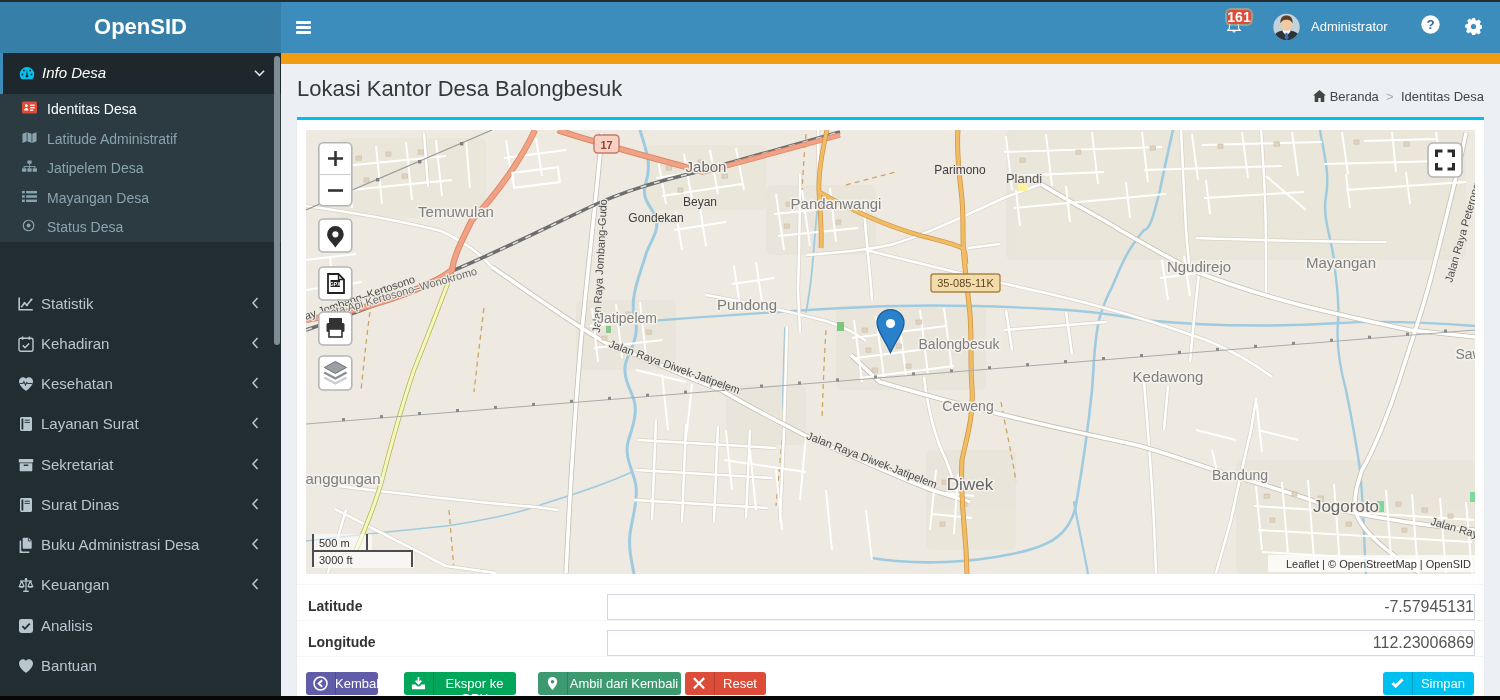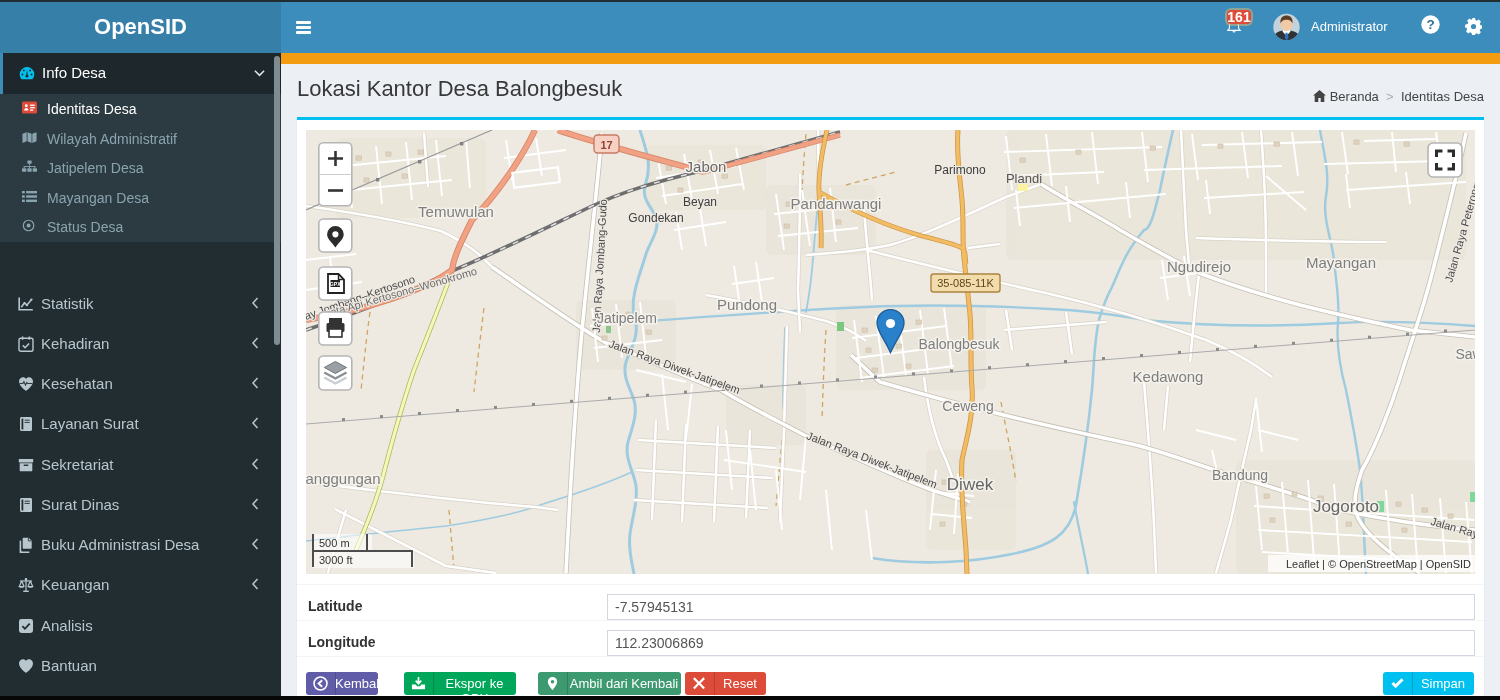--- a/index.html
+++ b/index.html
@@ -25,21 +25,21 @@
 #sb-scroll{left:274px;top:56px;width:6px;height:289px;background:#7f8c92;border-radius:3px;}
 
 #orangebar{left:281px;top:53px;width:1219px;height:11px;background:#f39c12;}
 #title{left:297px;top:76px;font-size:22px;color:#383838;}
 #crumbs{left:1100px;top:89px;width:384px;text-align:right;font-size:13px;color:#444;}
 #box{left:297px;top:117px;width:1187px;height:578px;background:#fff;border-top:3px solid #00c0ef;box-shadow:0 1px 1px rgba(0,0,0,.1);}
 #map{left:306px;top:130px;width:1169px;height:444px;}
 
 .formline{position:absolute;left:297px;width:1187px;height:1px;background:#f4f4f4;}
 .flabel{position:absolute;left:308px;font-size:14px;font-weight:bold;color:#333;}
-.finput{position:absolute;left:607px;width:859px;height:24px;border:1px solid #d2d6de;font-size:14px;color:#555;font-family:"Liberation Sans",sans-serif;padding:0 0 0 7px;background:#fff;}
+.finput{position:absolute;left:607px;width:859px;height:24px;border:1px solid #d2d6de;font-size:16px;color:#555;font-family:"Liberation Sans",sans-serif;padding:0 0 0 7px;background:#fff;text-align:right;}
 .btn{position:absolute;top:672px;height:23px;border-radius:3px;color:#fff;font-size:13px;}
 .btn .bic{position:absolute;left:0;top:0;bottom:0;width:29px;border-right:1px solid rgba(0,0,0,0.16);}
 .btn .bic svg{position:absolute;left:7px;top:4px;}
 .btn .btxt{position:absolute;left:29px;right:0;top:4px;text-align:center;}
 #blackstrip{left:0;top:696px;width:1500px;height:4px;background:#070707;}
 </style>
 </head>
 <body>
 <div class="abs" id="topstrip"></div>
 <div class="abs" id="logo">OpenSID</div>
@@ -78,42 +78,42 @@
   <svg class="abs" style="left:1184px;top:16px" width="17" height="17" viewBox="0 0 17 17">
       <path fill="#fff" d="M7 0h3l.4 2.1 1.6.7L13.8 1.6 16 3.8l-1.2 1.8.7 1.6L17.6 7.6 17.5 10.5l-2.1.4-.7 1.6 1.2 1.8-2.2 2.2-1.8-1.2-1.6.7L10 17H7l-.4-2.1-1.6-.7-1.8 1.2-2.2-2.2 1.2-1.8-.7-1.6L-.6 9.4.5 6.5l2.1-.4.7-1.6L2.1 2.7 4.3.5 6.1 1.7l1.6-.7z"></path>
       <circle cx="8.5" cy="8.5" r="2.6" fill="#3c8dbc"></circle>
     </svg>
 </div>
 <div class="abs" id="sidebar">
   <div class="abs" id="infodesa">
     <svg class="abs" style="left:16px;top:13px" width="16" height="14" viewBox="0 0 16 14">
         <path fill="#00c0ef" d="M8 1A7.3 7.3 0 0 0 .7 8.3c0 1.9.8 3.7 1.9 4.9h10.8a7.3 7.3 0 0 0 1.9-4.9A7.3 7.3 0 0 0 8 1zm-4.6 8.4a.9.9 0 1 1 0-1.8.9.9 0 0 1 0 1.8zM4.9 5.4a.9.9 0 1 1 0-1.8.9.9 0 0 1 0 1.8zM8 11.6a1.5 1.5 0 0 1-.7-2.8L8 3.6l.7 5.2a1.5 1.5 0 0 1-.7 2.8zm3.1-6.2a.9.9 0 1 1 0-1.8.9.9 0 0 1 0 1.8zm1.5 4a.9.9 0 1 1 0-1.8.9.9 0 0 1 0 1.8z"></path>
       </svg>
-    <span class="abs" style="left:39px;top:11px;color:#fff;font-size:15px;">Info Desa</span>
+    <span class="abs" style="left:39px;top:11px;color:#fff;font-size:15px;font-style:italic;">Info Desa</span>
     <svg class="abs" style="right:16px;top:16px" width="11" height="8" viewBox="0 0 12 8">
         <path d="M1 1.5l5 5 5-5" stroke="#dde6e9" stroke-width="1.7" fill="none"></path>
       </svg>
   </div>
   <div class="abs" id="submenu">
     <div class="sitem" style="top:0;color:#fff;">
       <svg class="ic" viewBox="0 0 16 13">
           <rect width="16" height="13" rx="1.6" fill="#dd4b39"></rect>
           <circle cx="4.6" cy="4.6" r="1.5" fill="#fff"></circle>
           <path d="M2.3 9.8c.2-2 1-2.8 2.3-2.8s2.1.8 2.3 2.8z" fill="#fff"></path>
           <rect x="8.6" y="3.4" width="5" height="1.4" fill="#fff"></rect>
           <rect x="8.6" y="6" width="5" height="1.4" fill="#fff"></rect>
           <rect x="8.6" y="8.6" width="3.4" height="1.4" fill="#fff"></rect>
         </svg>
       <span class="lbl">Identitas Desa</span>
     </div>
     <div class="sitem" style="top:29.5px">
       <svg class="ic" viewBox="0 0 16 13">
           <path fill="#8aa4af" d="M.5 2.6L5 .8v9.8L.5 12.4zM5.8.8l4.4 1.8v9.8L5.8 10.6zM11 2.6L15.5.8v9.8L11 12.4z"></path>
         </svg>
-      <span class="lbl">Wilayah Administratif</span>
+      <span class="lbl">Latitude Administratif</span>
     </div>
     <div class="sitem" style="top:59px">
       <svg class="ic" viewBox="0 0 16 13">
           <g fill="#8aa4af">
             <rect x="5.7" y="0" width="4.6" height="3.6" rx="0.5"></rect>
             <rect x="0" y="8.4" width="4.6" height="3.6" rx="0.5"></rect>
             <rect x="5.7" y="8.4" width="4.6" height="3.6" rx="0.5"></rect>
             <rect x="11.4" y="8.4" width="4.6" height="3.6" rx="0.5"></rect>
             <path d="M7.5 3.6h1v2h-1z"></path>
             <path d="M1.8 6.1h12.4v1H1.8z"></path>

